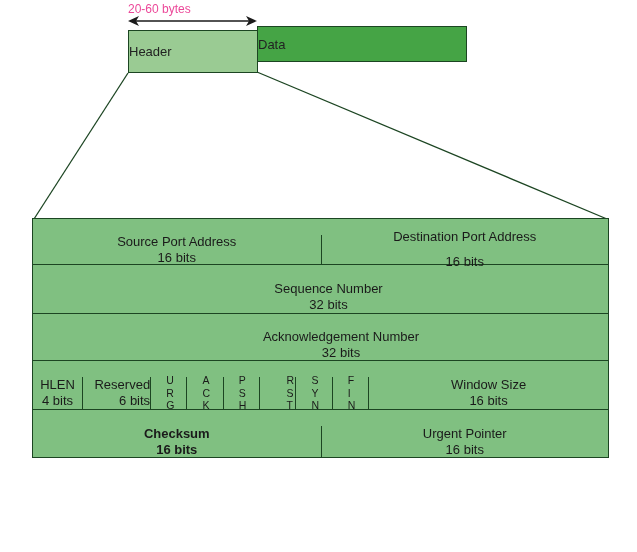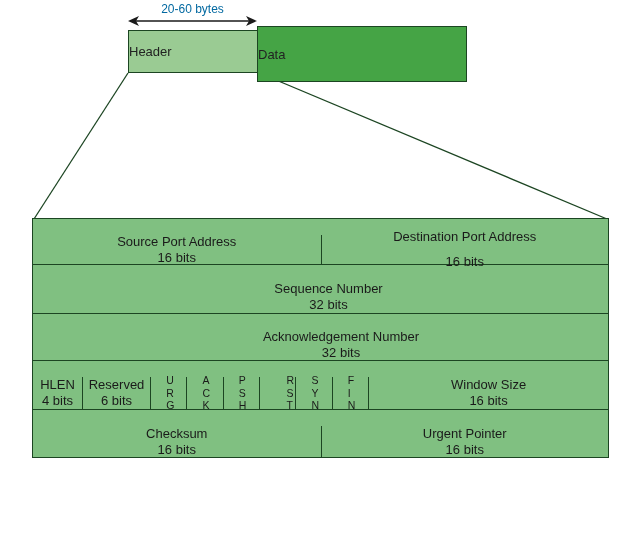--- a/index.html
+++ b/index.html
@@ -8,32 +8,32 @@
     width:637px;height:552px;
     background:#ffffff;
     font-family:"Liberation Sans","DejaVu Sans",sans-serif;
     color:#1a1a1a;
     overflow:hidden;
   }
   svg.overlay{position:absolute;left:0;top:0;pointer-events:none;}
 
   .size-label{
     position:absolute;left:128px;top:2px;width:129px;
-    text-align:center;font-size:12px;color:#0369a1;
+    font-size:12px;color:#ec4899;
   }
 
   .box{
     position:absolute;
     display:flex;align-items:center;
     font-size:13px;color:#222222;
     border:1px solid var(--stroke,#1c4522);
     box-sizing:border-box;
   }
   .header-box{left:128px;top:30px;width:130px;height:43px;background:var(--header-fill,#9acb93);}
-  .data-box{left:257px;top:26px;width:210px;height:56px;background:var(--data-fill,#45a445);}
+  .data-box{left:257px;top:26px;width:210px;height:36px;background:var(--data-fill,#45a445);}
 
   .tcp-table{
     position:absolute;left:32px;top:218px;width:577px;
     box-sizing:border-box;
     border:1px solid var(--stroke,#1c4522);
   }
   .row{display:flex;background:var(--row-fill,#80c081);}
   .row + .row{border-top:1px solid var(--stroke,#1c4522);}
   .row.options{background:var(--options-fill,#689b5c);}
   .cell{
@@ -103,21 +103,21 @@
         <div class="t">Acknowledgement Number</div>
         <div class="s">32 bits</div>
       </div>
     </div>
 
     <div class="row" style="height:48px;">
       <div class="cell" style="flex:59 0 0;">
         <div class="t">HLEN</div>
         <div class="s">4 bits</div>
       </div>
-      <div class="cell" style="flex:81 0 0;">
+      <div class="cell" style="flex:81 0 0;align-items:flex-end;">
         <div class="t">Reserved</div>
         <div class="s">6 bits</div>
       </div>
       <div class="cell flag" style="flex:24.5 0 0;">
         <span class="vert">URG</span>
       </div>
       <div class="cell flag" style="flex:24.5 0 0;">
         <span class="vert">ACK</span>
       </div>
       <div class="cell flag" style="flex:24.5 0 0;">
@@ -132,21 +132,21 @@
       <div class="cell flag" style="flex:24.5 0 0;">
         <span class="vert">FIN</span>
       </div>
       <div class="cell" style="flex:288 0 0;">
         <div class="t">Window Size</div>
         <div class="s">16 bits</div>
       </div>
     </div>
 
     <div class="row" style="height:47px;">
-      <div class="cell" style="flex:288 0 0;">
+      <div class="cell" style="flex:288 0 0;font-weight:bold;">
         <div class="t">Checksum</div>
         <div class="s">16 bits</div>
       </div>
       <div class="cell" style="flex:287 0 0;">
         <div class="t">Urgent Pointer</div>
         <div class="s">16 bits</div>
       </div>
     </div>
 
 

